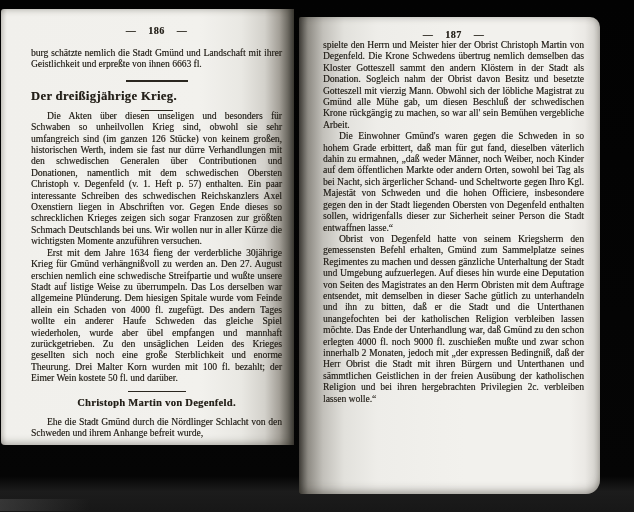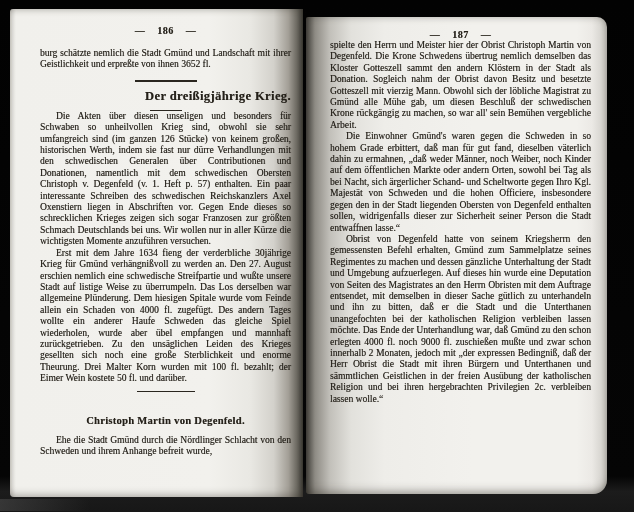--- a/index.html
+++ b/index.html
@@ -23,34 +23,34 @@
     height: 12px;
     background: linear-gradient(to right, #4e4e4e, rgba(40,40,40,0));
     opacity: 0.55;
   }
   .page {
     position: absolute;
     color: #242019;
     text-shadow: 0.3px 0 0 rgba(36,32,25,0.5);
   }
   .page-left {
-    left: 10px;
+    left: 1px;
     top: 9px;
     width: 293px;
-    height: 488px;
+    height: 436px;
     padding: 16px 12px 0 30px;
     box-sizing: border-box;
     border-radius: 3px 0 0 4px;
     background: linear-gradient(to right,
       #d8d6d1 0%, #f1f0ec 2%, #f2f1ed 68%, #e9e8e3 82%,
       #d3d1cb 90%, #a39f97 95%, #6a675f 98%, #3a3833 100%);
     box-shadow: inset 0 -5px 9px -4px rgba(50,46,38,0.45), inset 0 4px 7px -4px rgba(50,46,38,0.4);
   }
   .page-right {
-    left: 306px;
+    left: 299px;
     top: 17px;
     width: 301px;
     height: 477px;
     padding: 12px 16px 0 24px;
     box-sizing: border-box;
     border-radius: 2px 10px 14px 3px;
     background: linear-gradient(to right,
       #413f3a 0%, #767membro 2%, #8e8b84 3%, #c2c0ba 8%, #e2e1dc 15%,
       #eeede9 26%, #f2f1ed 55%, #f2f1ed 90%, #ebe9e5 95%, #d8d6d1 98%, #bebcb6 100%);
     background: linear-gradient(to right,
@@ -78,46 +78,46 @@
     background: #2a261f;
     margin: 0 auto;
   }
   .rule-thick { width: 62px; height: 2px; margin-top: 9px; }
   .rule-thin  { width: 32px; height: 1px; margin-top: 6px; }
   .rule-sub   { width: 58px; height: 1px; margin-top: 6px; }
   .chapter-heading {
     margin: 7px 0 0 0;
     font-size: 12.5px;
     font-weight: bold;
-    text-align: right;
+    text-align: left;
     letter-spacing: 0.4px;
     line-height: 15px;
   }
   .section-heading {
-    margin: 22px 0 0 0;
+    margin: 4px 0 0 0;
     font-size: 10.5px;
     font-weight: bold;
     text-align: center;
     letter-spacing: 0.3px;
     line-height: 13px;
   }
   .after-rule { margin-top: 0; }
   .after-heading { margin-top: 8px; }
   .p1-left { margin-top: 12px; }
   .p1-right { margin-top: 0; }
 </style>
 </head>
 <body>
 
 <div class="scan">
 
   <div class="page page-left">
     <div class="page-number">— 186 —</div>
 
-    <p class="body-text p1-left">burg schätzte nemlich die Stadt Gmünd und Landschaft mit ihrer Geistlichkeit und erpreßte von ihnen 3652 fl.</p>
+    <p class="body-text p1-left">burg schätzte nemlich die Stadt Gmünd und Landschaft mit ihrer Geistlichkeit und erpreßte von ihnen 6663 fl.</p>
 
     <div class="rule rule-thick"></div>
 
     <h1 class="chapter-heading">Der dreißigjährige Krieg.</h1>
 
     <div class="rule rule-thin"></div>
 
     <p class="body-text indent after-rule">Die Akten über diesen unseligen und besonders für Schwaben so unheilvollen Krieg sind, obwohl sie sehr umfangreich sind (im ganzen 126 Stücke) von keinem großen, historischen Werth, indem sie fast nur dürre Verhandlungen mit den schwedischen Generalen über Contributionen und Donationen, namentlich mit dem schwedischen Obersten Christoph v. Degenfeld (v. 1. Heft p. 57) enthalten. Ein paar interessante Schreiben des schwedischen Reichskanzlers Axel Oxenstiern liegen in Abschriften vor. Gegen Ende dieses so schrecklichen Krieges zeigen sich sogar Franzosen zur größten Schmach Deutschlands bei uns. Wir wollen nur in aller Kürze die wichtigsten Momente anzuführen versuchen.</p>
 
     <p class="body-text indent">Erst mit dem Jahre 1634 fieng der verderbliche 30jährige Krieg für Gmünd verhängnißvoll zu werden an. Den 27. August erschien nemlich eine schwedische Streifpartie und wußte unsere Stadt auf listige Weise zu überrumpeln. Das Los derselben war allgemeine Plünderung. Dem hiesigen Spitale wurde vom Feinde allein ein Schaden von 4000 fl. zugefügt. Des andern Tages wollte ein anderer Haufe Schweden das gleiche Spiel wiederholen, wurde aber übel empfangen und mannhaft zurückgetrieben. Zu den unsäglichen Leiden des Krieges gesellten sich noch eine große Sterblichkeit und enorme Theurung. Drei Malter Korn wurden mit 100 fl. bezahlt; der Eimer Wein kostete 50 fl. und darüber.</p>

